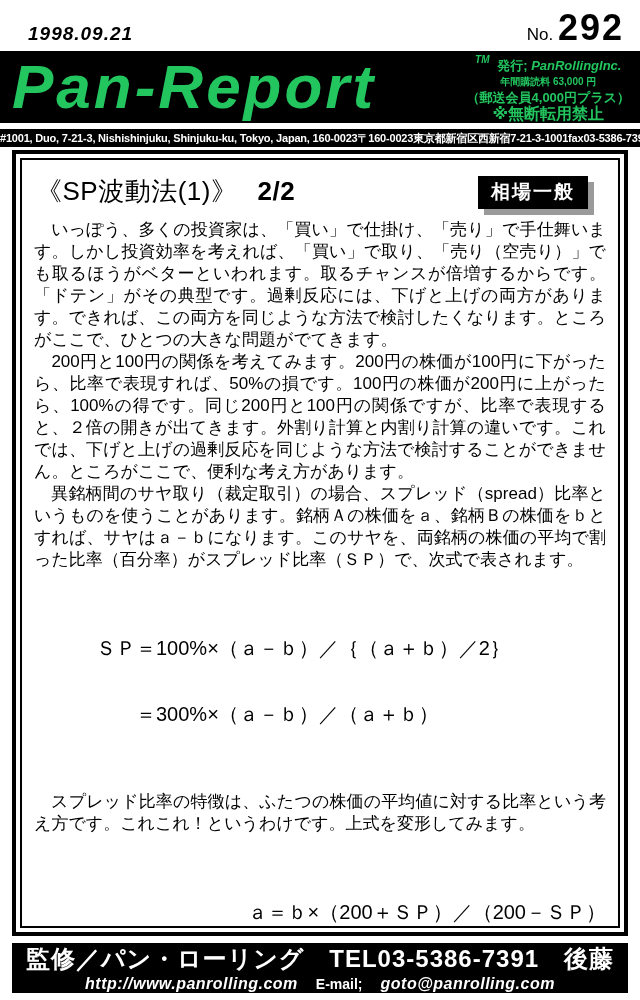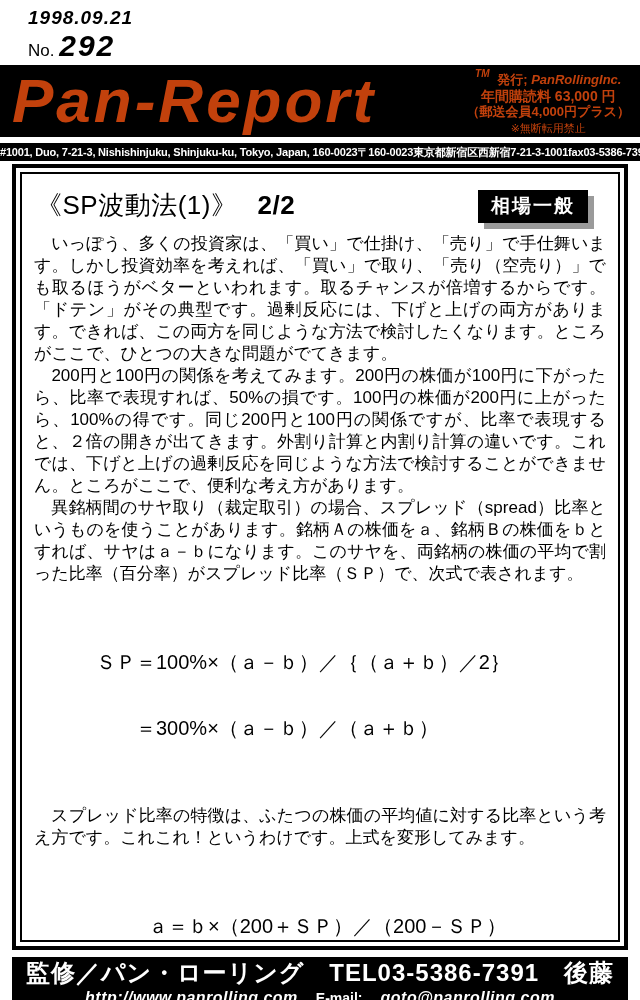--- a/index.html
+++ b/index.html
@@ -6,63 +6,62 @@
   body {
     width:640px; height:1000px;
     background:#fff; color:#000;
     font-family:"Liberation Sans","DejaVu Sans",sans-serif;
     overflow:hidden;
   }
   
   .topbar {
     display:flex; justify-content:space-between; align-items:baseline;
     padding:7px 16px 2px 28px;
-    flex-direction:column;
   }
   .date { font-style:italic; font-weight:bold; font-size:19px; letter-spacing:1px; }
   .issue { font-size:17px; }
-  .issue-number { font-style:italic; font-weight:bold; font-size:30px; letter-spacing:2px; }
+  .issue-number { font-weight:bold; font-size:36px; letter-spacing:2px; }
   
   .masthead {
-    background:#000; color:#c2410c; height:72px;
+    background:#000; color:#22c55e; height:72px;
     display:flex; justify-content:space-between; align-items:center;
     padding:0 8px 0 12px;
   }
   .logo {
     font-size:62px; font-weight:bold; font-style:italic;
     letter-spacing:3px; line-height:68px; white-space:nowrap;
   }
   .pub-info { text-align:center; font-size:13px; line-height:16px; padding-right:2px; white-space:nowrap; }
   .pub-line1 { font-weight:bold; }
   .pub-line1 .co { font-style:italic; }
   .tm { font-style:italic; font-size:10px; vertical-align:7px; font-weight:bold; margin-right:4px; }
-  .pub-line2 { font-size:14px; font-weight:bold; }
+  .pub-line2 { font-size:10px; font-weight:bold; }
   .pub-line3 { font-size:13px; font-weight:bold; }
-  .pub-line4 { font-size:11px; font-weight:normal; }
+  .pub-line4 { font-size:16px; font-weight:bold; }
   
   .address-strip {
     background:#000; color:#fff; margin-top:6px;
     height:18px; line-height:18px; font-size:11px; letter-spacing:-0.2px;
     white-space:nowrap; text-align:center; overflow:hidden; font-weight:bold;
   }
   
   .article-frame { margin:3px 12px 0; border:4px solid #000; padding:4px; }
   .article-inner { border:2px solid #000; padding:8px 12px 0 12px; height:758px; overflow:hidden; }
   .title-row { display:flex; justify-content:space-between; align-items:flex-end; padding:6px 2px 10px 2px; }
   .article-title { font-size:26px; letter-spacing:0.5px; }
   .page-indicator { font-weight:bold; font-size:26px; margin-left:20px; }
   .badge {
     background:#000; color:#fff; font-weight:bold; font-size:19px;
     letter-spacing:2px; padding:3px 13px 4px;
     box-shadow:6px 6px 0 #9a9a9a; margin:2px 16px 0 16px; white-space:nowrap;
   }
   .body-text p { margin:0; font-size:17px; line-height:22px; text-align:justify; }
   .formula { font-size:20px; line-height:22px; margin:22px 0; white-space:pre-wrap; }
   .ind1 { padding-left:62px; }
-  .ind2 { padding-left:114px; }
+  .ind2 { padding-left:114px;text-align:right; }
   
   .footer-band { background:#000; color:#fff; margin:7px 12px 0; height:50px; text-align:center; overflow:hidden; }
   .footer-line1 { font-size:24px; font-weight:bold; letter-spacing:1px; line-height:30px; padding-top:1px; white-space:nowrap; }
   .footer-line2 { font-size:16px; font-weight:bold; line-height:20px; display:flex; justify-content:center; gap:18px; align-items:baseline; }
   .footer-url, .footer-email { font-style:italic; letter-spacing:0.5px; }
   .footer-email-label { font-style:normal; font-size:14px; }
 </style>
 </head>
 <body>
 

